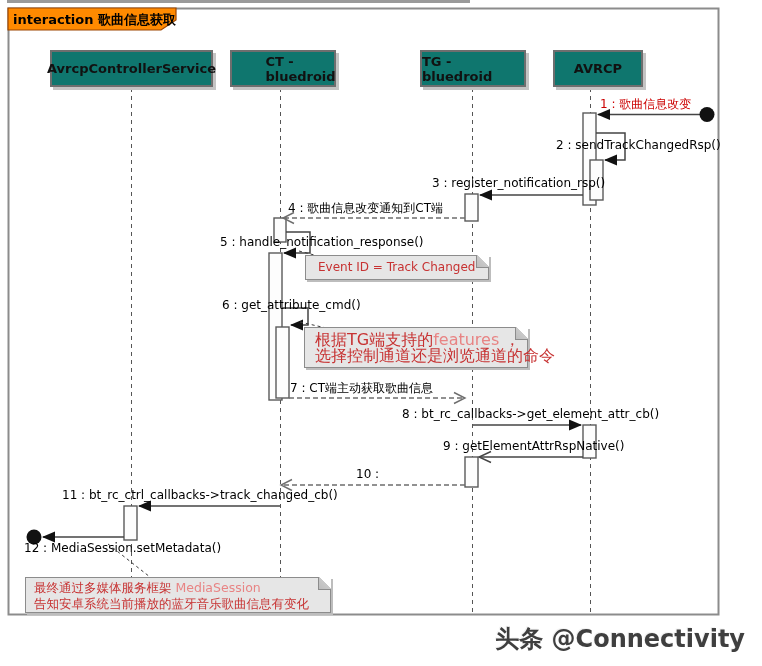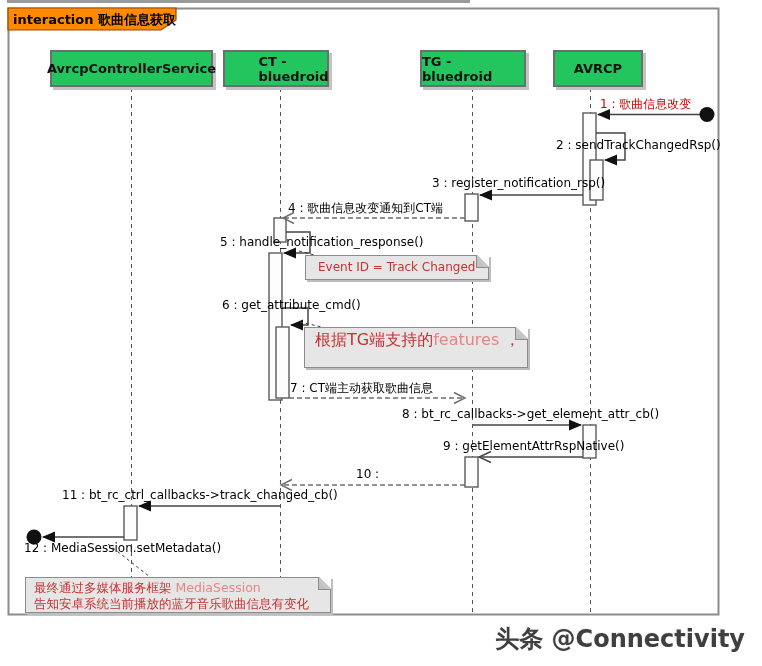--- a/index.html
+++ b/index.html
@@ -1,21 +1,21 @@
 <!DOCTYPE html>
 <html><head>
 <meta charset="utf-8">
 <style>
   html,body{margin:0;padding:0;background:#ffffff;}
   #canvas{position:relative;width:762px;height:666px;background:#ffffff;overflow:hidden;
           font-family:"DejaVu Sans","Liberation Sans",sans-serif;}
   svg{position:absolute;left:0;top:0;z-index:1;}
   .top-sliver{position:absolute;left:7px;top:0;width:463px;height:3px;background:#9a9a9a;z-index:2;}
   .frame-title{position:absolute;left:13px;top:11px;z-index:3;font-size:13px;font-weight:bold;color:#000;}
-  .participant{position:absolute;top:50px;height:37px;background:#22c55e;border:2px solid #6e6e6e;
+  .participant{position:absolute;top:50px;height:37px;background:#0f766e;border:2px solid #6e6e6e;
                box-shadow:3px 3px 0 #c4c4c4;z-index:2;display:flex;align-items:center;justify-content:center;
                font-size:13px;font-weight:bold;color:#111;box-sizing:border-box;}
   .msg-label{position:absolute;z-index:3;font-size:12px;color:#000000;white-space:nowrap;}
   .msg-label.red{color:#cc0000;}
   .note{position:absolute;background:#e6e6e6;border:1px solid #8c8c8c;box-shadow:2px 2px 0 #bdbdbd;
         z-index:3;color:#c73232;box-sizing:border-box;}
   .note .fold{position:absolute;top:-1px;right:-1px;width:13px;height:13px;
               background:linear-gradient(225deg,#ffffff 48%,#c9c9c9 50%,#bdbdbd 100%);
               border-left:1px solid #8c8c8c;border-bottom:1px solid #8c8c8c;box-sizing:border-box;}
   .note .light{color:#e88484;}
@@ -125,21 +125,21 @@
       <line x1="300" y1="322" x2="348" y2="333"></line>
       <line x1="108" y1="544" x2="150" y2="577"></line>
     </g>
   </svg>
 
   <div class="frame-title">interaction 歌曲信息获取</div>
 
   <div class="participant" style="left:50px;width:163px;">
     <span>AvrcpControllerService</span>
   </div>
-  <div class="participant" style="left:223px;width:106px;padding-left:35px;">
+  <div class="participant" style="left:230px;width:106px;padding-left:35px;">
     <span>CT - bluedroid</span>
   </div>
   <div class="participant" style="left:420px;width:106px;">
     <span>TG - bluedroid</span>
   </div>
   <div class="participant" style="left:553px;width:90px;">
     <span>AVRCP</span>
   </div>
 
   <div class="msg-label red" style="left:600px;top:96px;">1 : 歌曲信息改变</div>
@@ -158,20 +158,21 @@
   <div class="note" id="note-event">
     <span class="fold"></span>
     <span>Event ID = Track Changed</span>
   </div>
 
   <div class="note" id="note-features">
     <span class="fold"></span>
     <div class="note-line">
       <span>根据TG端支持的</span><span class="light">features</span><span> ，</span>
     </div>
+    <div class="note-line">选择控制通道还是浏览通道的命令</div>
   </div>
 
   <div class="note" id="note-media">
     <span class="fold"></span>
     <div class="note-line">
       <span>最终通过多媒体服务框架 </span><span class="light">MediaSession</span>
     </div>
     <div class="note-line">告知安卓系统当前播放的蓝牙音乐歌曲信息有变化</div>
   </div>
 

